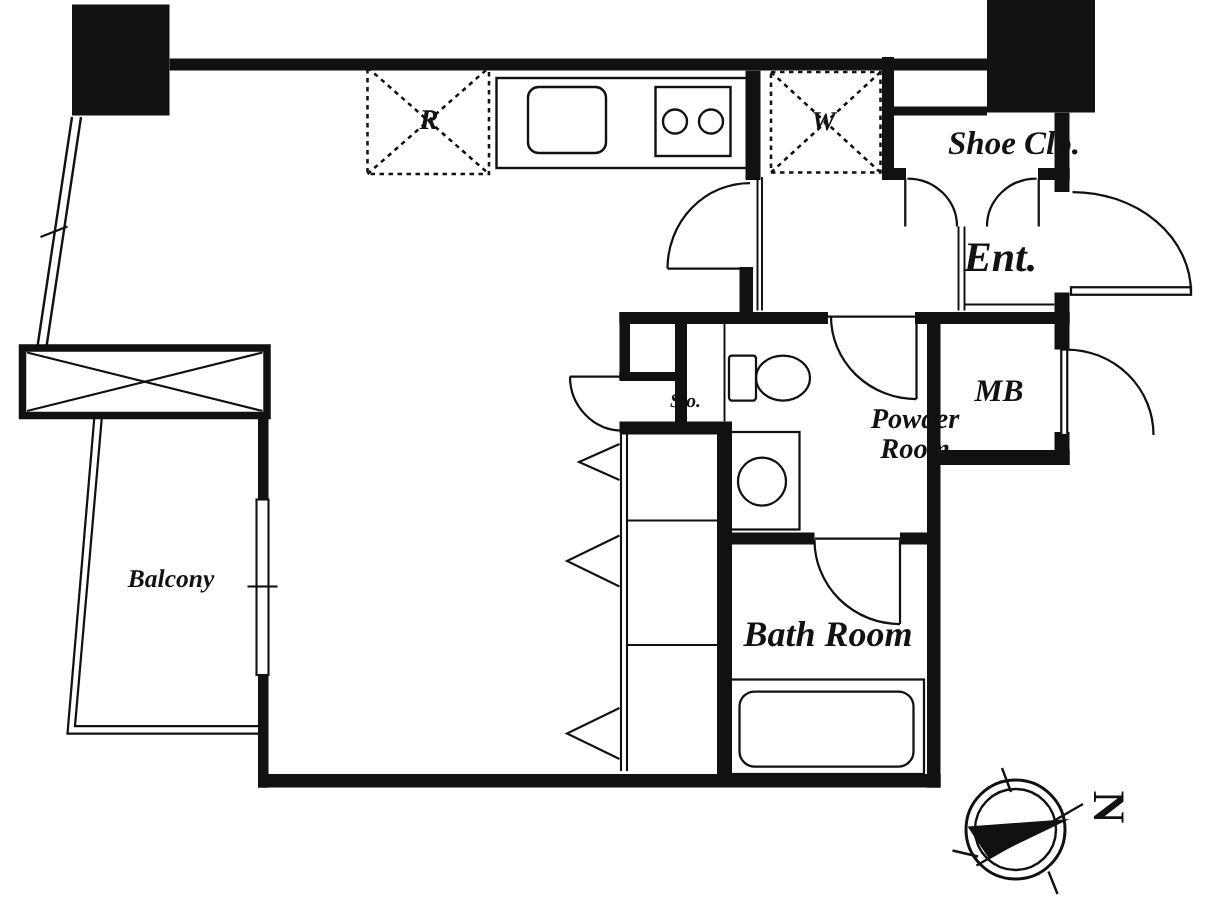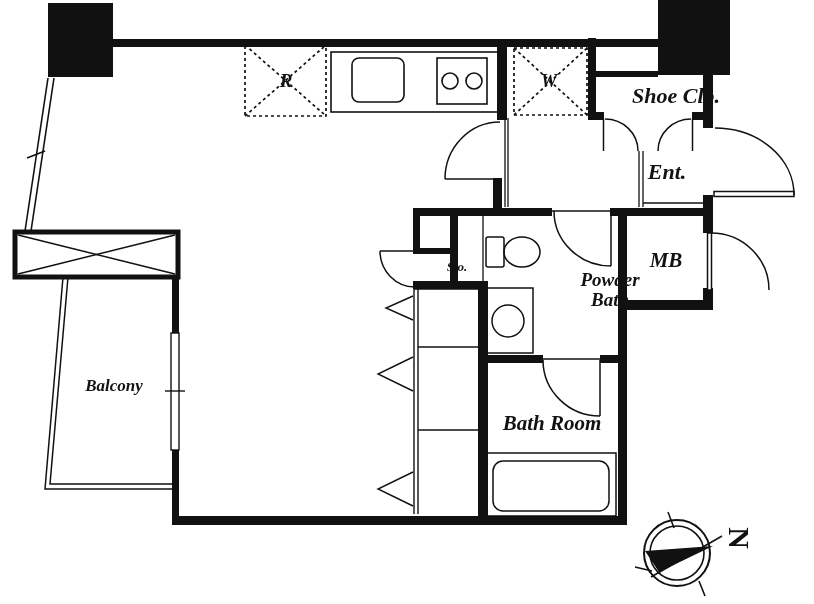--- a/index.html
+++ b/index.html
@@ -4,25 +4,25 @@
 <style>
   html,body{margin:0;padding:0;background:#fff;}
   #stage{position:relative;width:814px;height:604px;background:#fff;overflow:hidden;
          font-family:"Liberation Serif",serif;}
   svg{position:absolute;left:0;top:0;}
   .lbl{position:absolute;transform:translate(-50%,-50%);
        font-family:"Liberation Serif",serif;font-style:italic;font-weight:bold;
        color:#121212;white-space:nowrap;text-align:center;line-height:1.04;}
   .lbl-ldk{font-size:22px;}
   .lbl-balcony{font-size:17px;}
-  .lbl-ent{font-size:22px;}
+  .lbl-ent{font-size:28px;}
   .lbl-shoe{font-size:22px;margin-left:28px;}
   .lbl-mb{font-size:21px;}
   .lbl-powder{font-size:19px;margin-left:44px;}
-  .lbl-bath{font-size:21px;text-align:right;}
+  .lbl-bath{font-size:24px;text-align:right;}
   .lbl-sto{font-size:13px;}
   .lbl-r{font-size:19px;}
   .lbl-w{font-size:18px;}
   .lbl-north{font-size:30px;font-style:normal;transform:translate(-50%,-50%) rotate(90deg);}
 </style>
 </head>
 <body>
 
 <div id="stage">
 
@@ -183,21 +183,21 @@
 <div class="lbl lbl-balcony" style="left:114px;top:386px;">Balcony</div>
 
 <div class="lbl lbl-ent" style="left:667px;top:172px;">Ent.</div>
 
 <div class="lbl lbl-shoe" style="left:648px;top:96px;">Shoe Clo.</div>
 
 <div class="lbl lbl-mb" style="left:666px;top:261px;">MB</div>
 
 <div class="lbl lbl-powder" style="left:566px;top:290px;">
   <div>Powder</div>
-  <div>Bath</div>
+  <div>Room</div>
 </div>
 
 <div class="lbl lbl-bath" style="left:552px;top:424px;">Bath Room</div>
 
 <div class="lbl lbl-sto" style="left:433px;top:267px;margin-left:24px;">Sto.</div>
 
 <div class="lbl lbl-r" style="left:286px;top:81px;">R</div>
 
 <div class="lbl lbl-w" style="left:549px;top:81px;">W</div>
 

